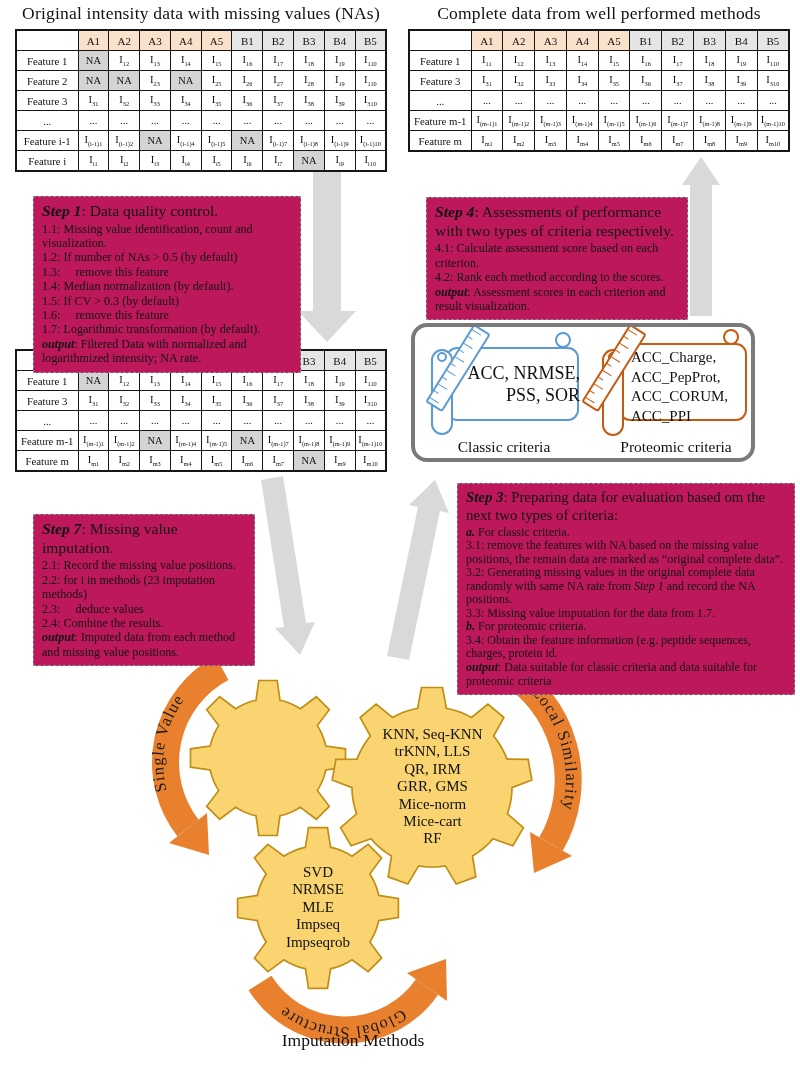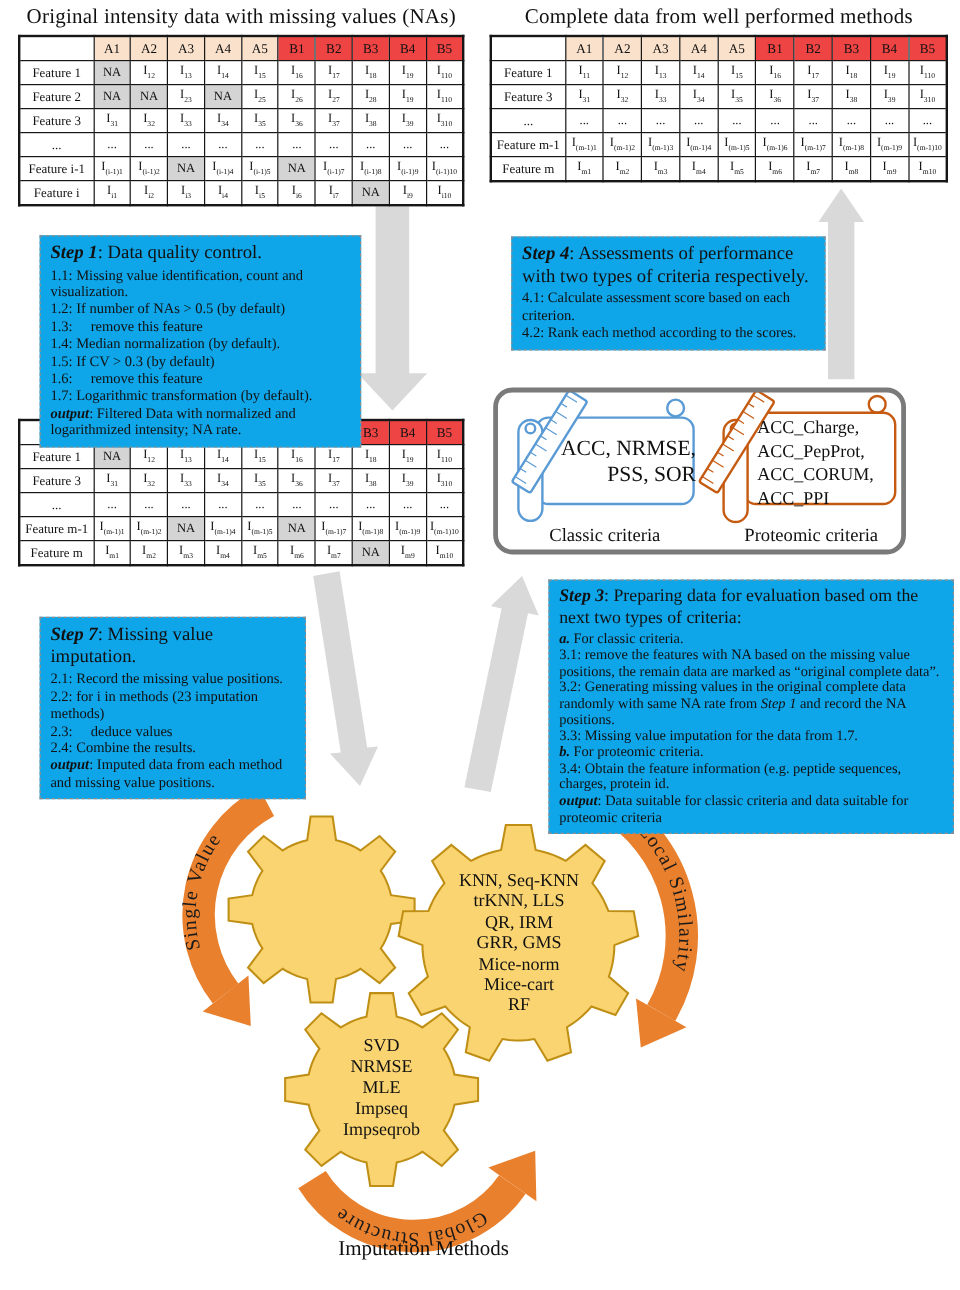--- a/index.html
+++ b/index.html
@@ -7,23 +7,23 @@
         font-family:"Liberation Serif","DejaVu Serif",serif;color:#111;overflow:hidden}
   .layer{position:absolute;left:0;top:0;z-index:1;pointer-events:none}
   .fig-title{position:absolute;z-index:2;font-size:17.5px;text-align:center;letter-spacing:.2px}
   .tblwrap{position:absolute;z-index:2}
   table.grid{border-collapse:collapse;table-layout:fixed;width:100%;background:#fff;border:2.4px solid #161616}
   .grid th,.grid td{border:1.4px solid #161616;text-align:center;padding:0;font-weight:normal;height:19px;overflow:hidden}
   .grid td{font-size:10.5px}
   .grid thead th{font-weight:normal;font-size:11px}
   .grid .rowlabel{font-size:10.8px}
   .grid col.c0{width:62px}
-  .colA{background:#FAE1CC}.colB{background:#ef4444}.na{background:#D4D4D4}
+  .colA{background:#FAE1CC}.colB{background:#e5e5e5}.na{background:#D4D4D4}
   sub{font-size:.6em}
-  .stepbox{position:absolute;z-index:2;border:1.6px dashed #8f8f8f;background:#0ea5e9;padding:5px 8px 6px;box-sizing:border-box}
+  .stepbox{position:absolute;z-index:2;border:1.6px dashed #8f8f8f;background:#be185d;padding:5px 8px 6px;box-sizing:border-box}
   .step-title{font-size:15.6px;line-height:1.2;margin-bottom:1px}
   .stepbox.small-title .step-title{font-size:14.8px}
   .step-line{font-size:12.1px;line-height:1.19;white-space:pre-wrap}
   .stepbox.tight .step-line{font-size:12px;line-height:1.13}
   .criteria-box{position:absolute;z-index:2;border:4px solid #7a7a7a;border-radius:16px;box-sizing:border-box}
   .scroll-text{position:absolute;z-index:3;white-space:pre-line}
   .crit-label{position:absolute;z-index:3;text-align:center;font-size:15.5px}
   .gear-text{position:absolute;z-index:3;text-align:center;white-space:pre-line}
   .caption{position:absolute;z-index:3;font-size:17.5px;text-align:center}
   svg .sb{fill:#fff;stroke:#5B9BD5;stroke-width:2}
@@ -419,20 +419,21 @@
       <div class="step-line">1.4: Median normalization (by default).</div>
       <div class="step-line">1.5: If CV &gt; 0.3 (by default)</div>
       <div class="step-line">1.6:     remove this feature</div>
       <div class="step-line">1.7: Logarithmic transformation (by default).</div>
       <div class="step-line"><b><i>output</i></b>: Filtered Data with normalized and logarithmized intensity; NA rate.</div>
     </div>
   <div class="stepbox" style="left:426px;top:197px;width:262px">
       <div class="step-title"><b><i>Step 4</i></b>: Assessments of performance with two types of criteria respectively.</div>
       <div class="step-line">4.1: Calculate assessment score based on each criterion.</div>
       <div class="step-line">4.2: Rank each method according to the scores.</div>
+      <div class="step-line"><b><i>output</i></b>: Assessment scores in each criterion and result visualization.</div>
     </div>
   <div class="stepbox" style="left:33px;top:514px;width:222px">
       <div class="step-title"><b><i>Step 7</i></b>: Missing value imputation.</div>
       <div class="step-line">2.1: Record the missing value positions.</div>
       <div class="step-line">2.2: for i in methods (23 imputation methods)</div>
       <div class="step-line">2.3:     deduce values</div>
       <div class="step-line">2.4: Combine the results.</div>
       <div class="step-line"><b><i>output</i></b>: Imputed data from each method and missing value positions.</div>
     </div>
   <div class="stepbox tight small-title" style="left:457px;top:483px;width:338px">

